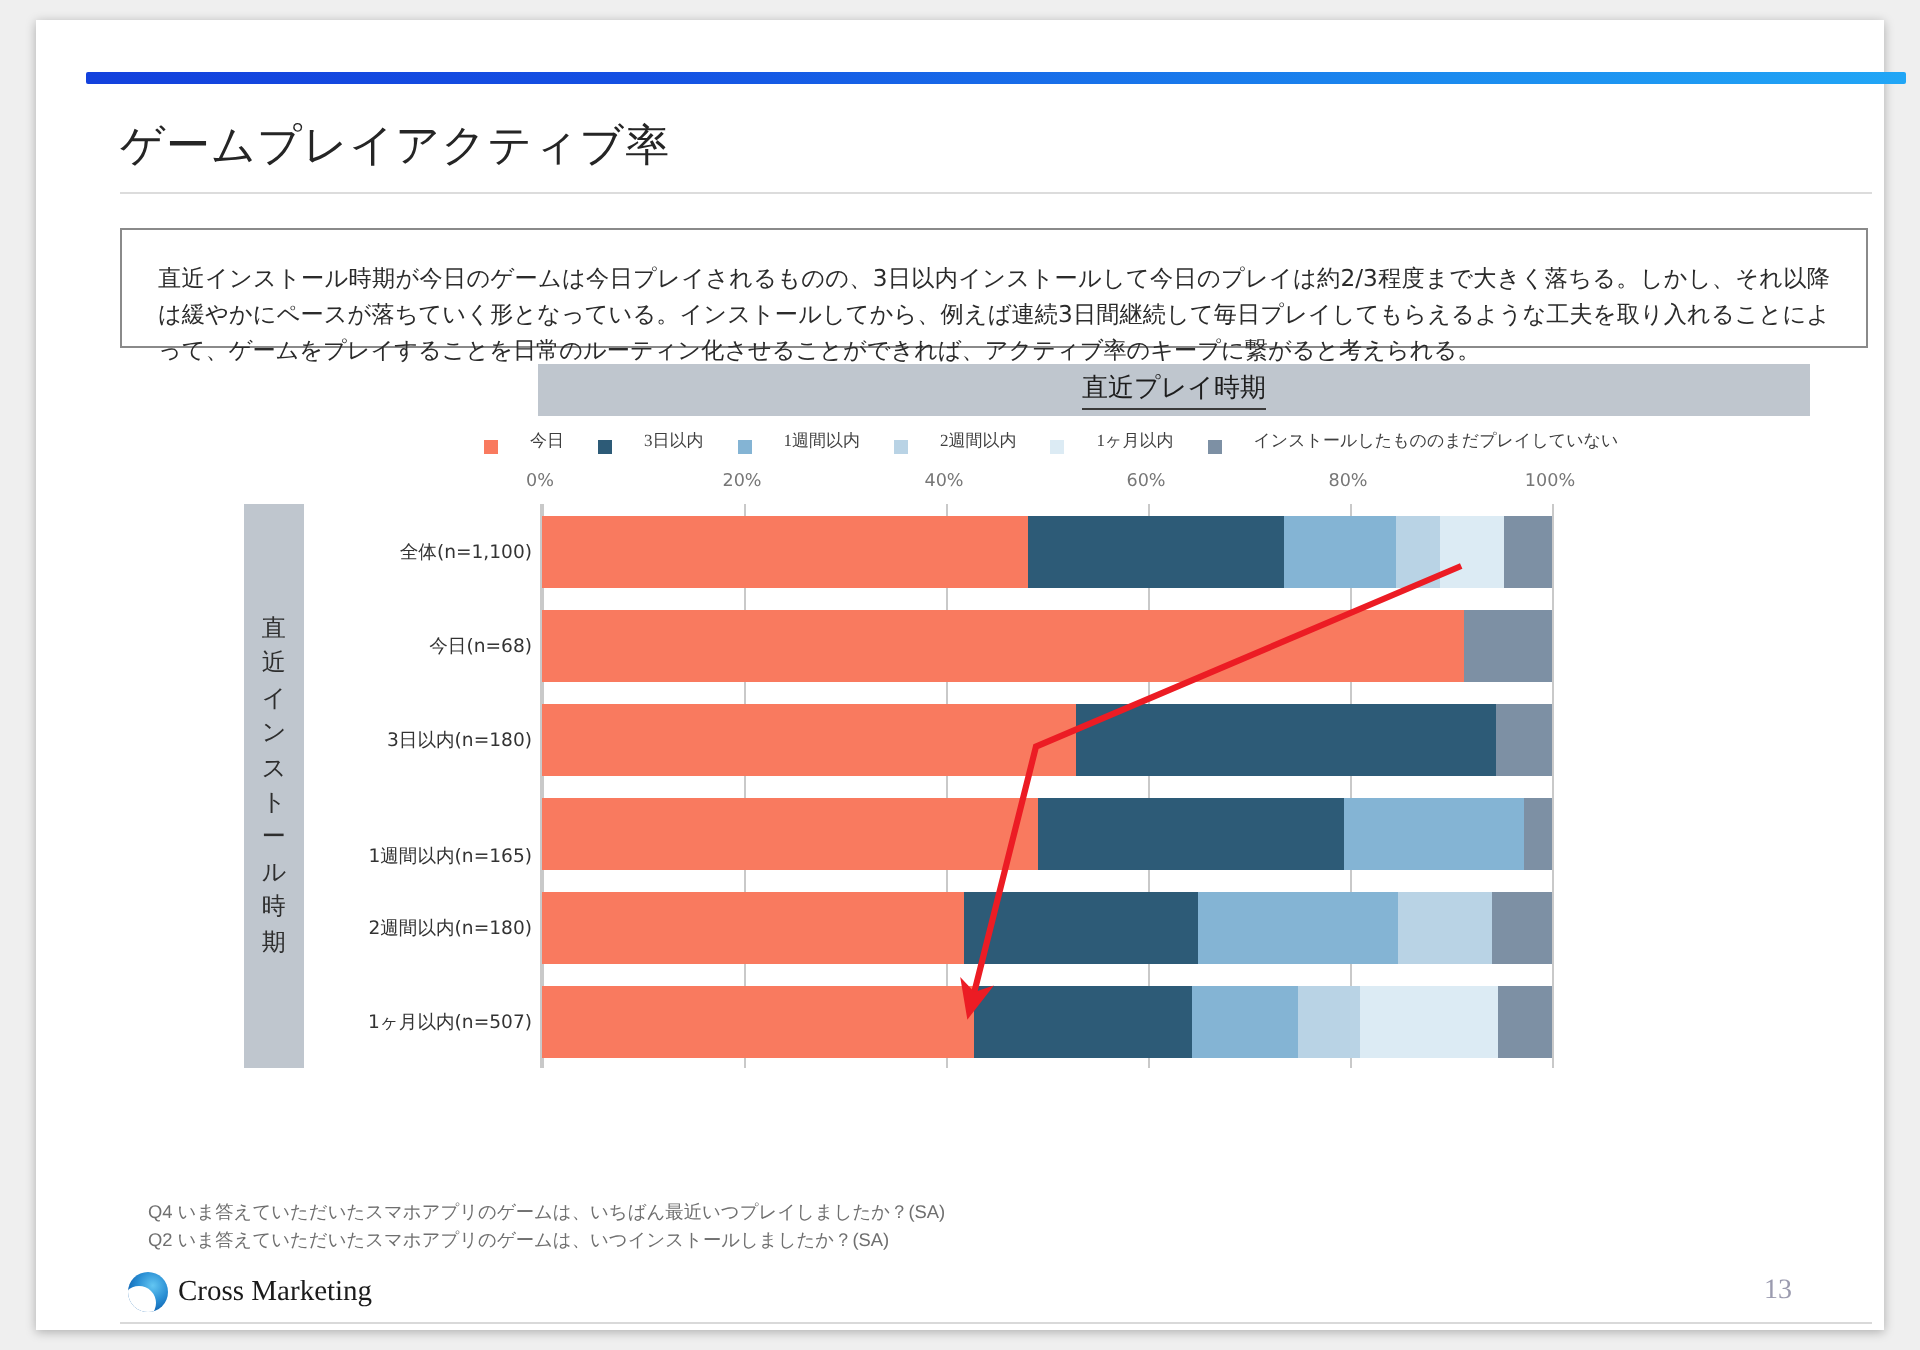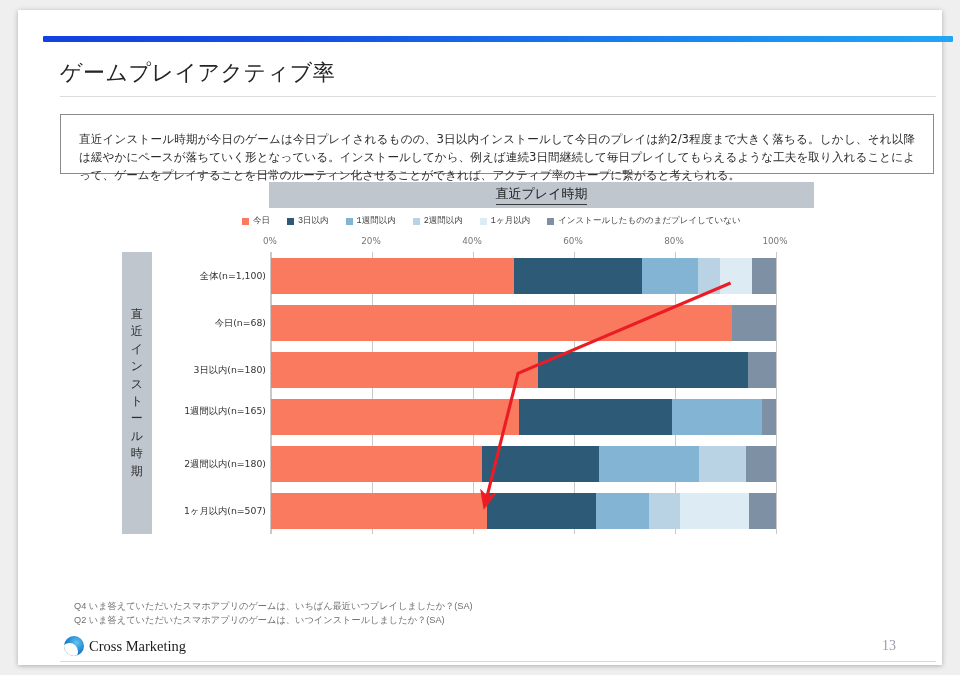--- a/index.html
+++ b/index.html
@@ -33,33 +33,33 @@
   .summarybox p{
     margin:10px;font-size:11.6px;line-height:1.55;color:#2b2b2b;
     font-family:"DejaVu Sans","Liberation Sans",sans-serif;
     text-align:justify;
   }
 
   
   .chart{position:absolute;left:104px;top:172px;width:820px;height:390px;}
 
   .legend-title{
-    position:absolute;left:147px;top:0px;width:545px;height:26px;
+    position:absolute;left:147px;top:0px;width:636px;height:26px;
     background:#bfc6ce;color:#1d1d1d;font-size:13px;
     display:flex;align-items:center;justify-content:center;
     font-family:"DejaVu Sans","Liberation Sans",sans-serif;
   }
   .legend-title span{border-bottom:1px solid #3a3a3a;padding-bottom:1px;}
 
   .legend{
     position:absolute;left:120px;top:30px;width:700px;height:18px;
     display:flex;align-items:center;gap:17px;
   }
-  .lg{display:flex;align-items:center;gap:4px;font-size:8.5px;color:#3f3f3f;
-      font-family:Liberation Mono, monospace;white-space:nowrap;}
+  .lg{display:flex;align-items:flex-end;gap:16px;font-size:8.5px;color:#3f3f3f;
+      font-family:Liberation Serif, serif;white-space:nowrap;}
   .lg i{width:7px;height:7px;display:inline-block;}
 
   .axisrow{
     position:absolute;left:148px;top:54px;width:505px;height:16px;
   }
   .axisrow div{
     position:absolute;top:0;font-size:8.8px;color:#777;transform:translateX(-50%);
     font-family:"DejaVu Sans","Liberation Sans",sans-serif;
   }
 
@@ -181,21 +181,21 @@
       <div class="plotwrap">
 
         <div class="vaxislabel">
           <span id="vaxis">直<br>近<br>イ<br>ン<br>ス<br>ト<br>ー<br>ル<br>時<br>期</span>
         </div>
 
         <div class="catcol" id="catcol">
             <div class="cat" style="top: 17.5px;">全体(n=1,100)</div>
             <div class="cat" style="top: 64.5px;">今日(n=68)</div>
             <div class="cat" style="top: 111.5px;">3日以内(n=180)</div>
-            <div class="cat" style="top: 153px;">1週間以内(n=165)</div>
+            <div class="cat" style="top: 170px;">1週間以内(n=165)</div>
             <div class="cat" style="top: 205.5px;">2週間以内(n=180)</div>
             <div class="cat" style="top: 252.5px;">1ヶ月以内(n=507)</div>
           </div>
 
         <div class="plot">
           <div class="grid" id="grid">
               <i style="left: 0px;"></i>
               <i style="left: 101px;"></i>
               <i style="left: 202px;"></i>
               <i style="left: 303px;"></i>

